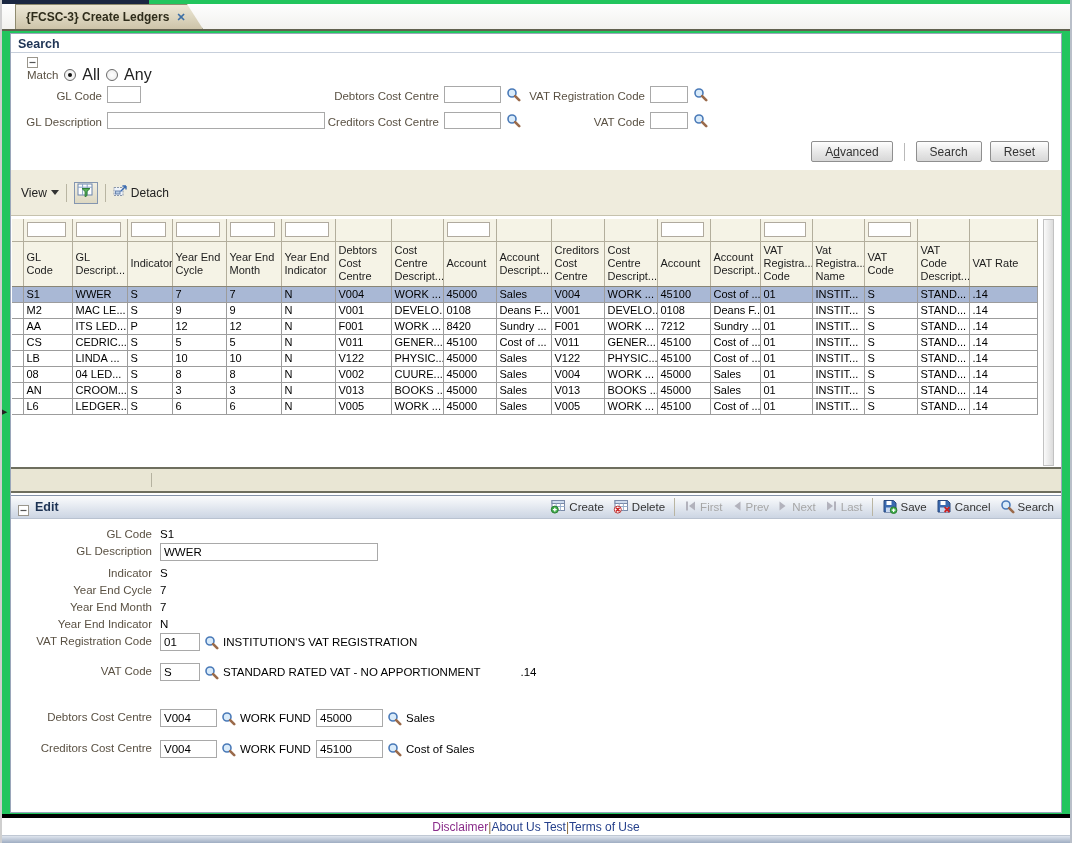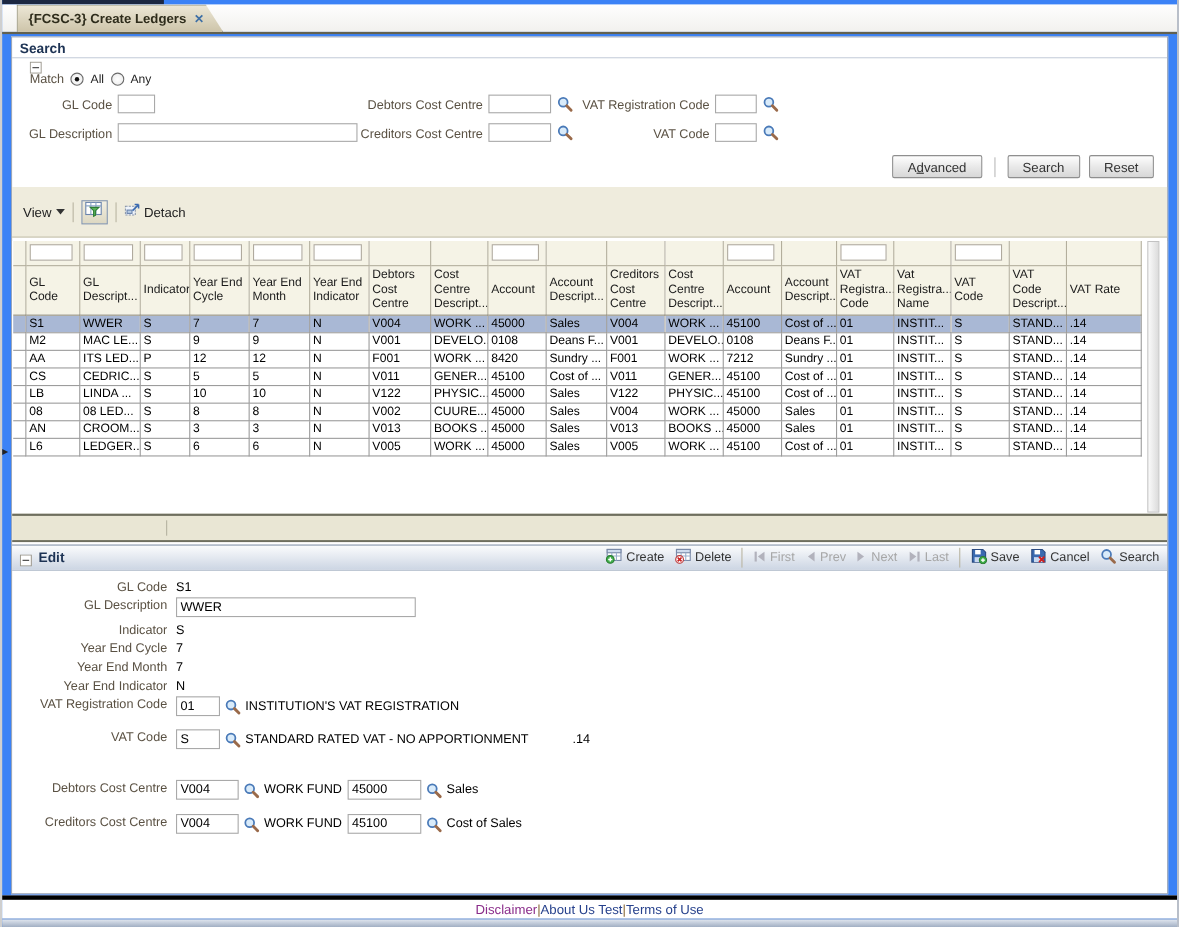--- a/index.html
+++ b/index.html
@@ -1,21 +1,21 @@
 <!DOCTYPE html>
 <html><head>
 <meta charset="utf-8">
 <style>
   * { box-sizing: border-box; margin: 0; padding: 0; }
   html,body { width:1072px; height:843px; }
   body {
     font-family: "Liberation Sans", sans-serif;
     background:#ffffff; color:#000; position:relative; overflow:hidden;
   }
-  #viewport { position:absolute; inset:0; background:#3b82f6;
+  #viewport { position:absolute; inset:0; background:#22c55e;
     border-left:2px solid #cfcfcf; border-right:2px solid #b9bfc9; }
 
   
   .top-navy { position:absolute; left:0; top:0; width:147px; height:4px; background:#1b2742; }
   .tabstrip { position:absolute; left:0; top:4px; right:0; height:27px;
     background:linear-gradient(#fefefe,#f2f1ee); border-bottom:2px solid #62614f; }
   .tab { position:absolute; left:13px; bottom:0; height:25px; width:188px;
     background:linear-gradient(#ece7d6,#cdc4a9);
     border:1px solid #8f8b6f; border-bottom:none;
     clip-path:polygon(0 0, calc(100% - 16px) 0, 100% 100%, 0 100%);
@@ -37,21 +37,21 @@
     font-family:"Liberation Sans",sans-serif; font-size:11.5px; padding:0 3px; }
   .mag { display:inline-block; width:15px; height:15px; vertical-align:middle; }
   .mag-abs { position:absolute; width:15px; height:15px; }
   .collapse-box { position:absolute; width:11px; height:11px; }
   .match-row { position:absolute; left:16px; top:13px; display:flex; align-items:center; gap:6px;
     font-size:11.5px; color:#5a5143; }
   .radio { width:12px; height:12px; border:1px solid #6a6a6a; border-radius:50%;
     background:radial-gradient(#fff,#e9e9e9); position:relative; display:inline-block; }
   .radio.selected::after { content:""; position:absolute; left:3px; top:3px; width:4px; height:4px;
     border-radius:50%; background:#111; }
-  .radio-lab { color:#222; font-size:11px; }
+  .radio-lab { color:#222; font-size:16px; }
   .search-buttons { position:absolute; right:12px; top:88px; display:flex; align-items:center; gap:8px; }
   .btn { height:21px; padding:0 13px; font-family:"Liberation Sans",sans-serif; font-size:12px; color:#333;
     background:linear-gradient(#fefefe,#e9e9e9 50%,#d7d7d7); border:1px solid #8f8f8f; border-radius:2px; }
   .btn-sep { width:1px; height:18px; background:#b9b9b9; margin:0 3px; }
 
   
   .results-panel { position:absolute; top:136px; left:0; right:0; height:323px; }
   .panel-header { height:19px; background:linear-gradient(#fcfdfe,#d6dde8);
     border-top:1px solid #8593a9; border-bottom:1px solid #b9c2d0;
     display:flex; align-items:center; gap:6px; padding:0 7px; }
@@ -396,21 +396,21 @@
                 <td class="dcell">Cost of ...</td>
                 <td class="dcell">01</td>
                 <td class="dcell">INSTIT...</td>
                 <td class="dcell">S</td>
                 <td class="dcell">STAND...</td>
                 <td class="dcell">.14</td>
               </tr>
               <tr>
                 <td class="gut"></td>
                 <td class="dcell">08</td>
-                <td class="dcell">08 LED...</td>
+                <td class="dcell">04 LED...</td>
                 <td class="dcell">S</td>
                 <td class="dcell">8</td>
                 <td class="dcell">8</td>
                 <td class="dcell">N</td>
                 <td class="dcell">V002</td>
                 <td class="dcell">CUURE...</td>
                 <td class="dcell">45000</td>
                 <td class="dcell">Sales</td>
                 <td class="dcell">V004</td>
                 <td class="dcell">WORK ...</td>

